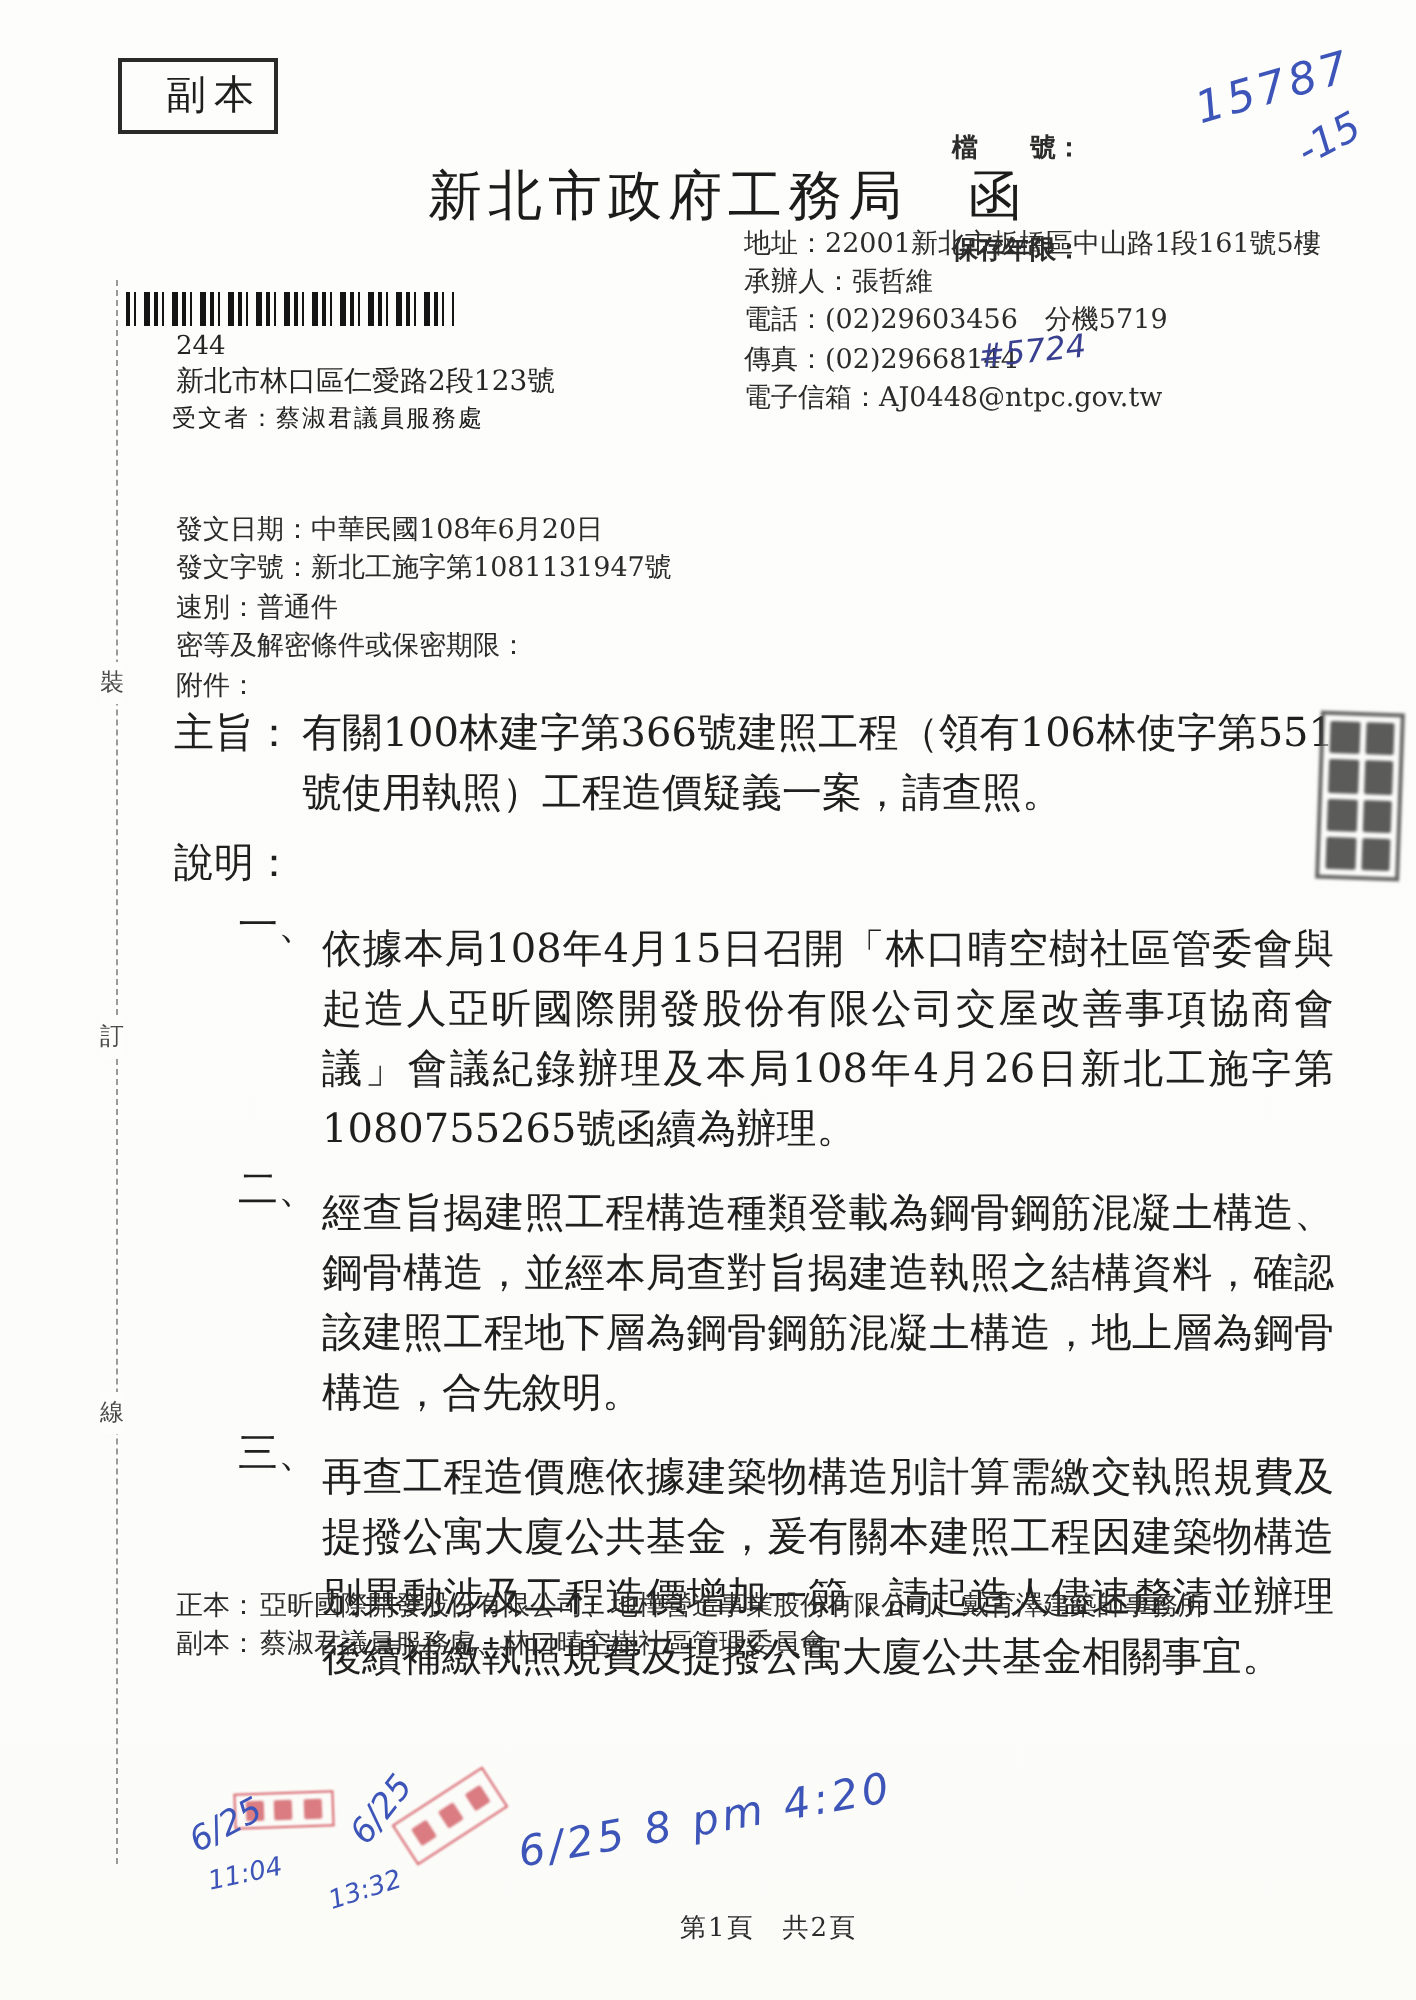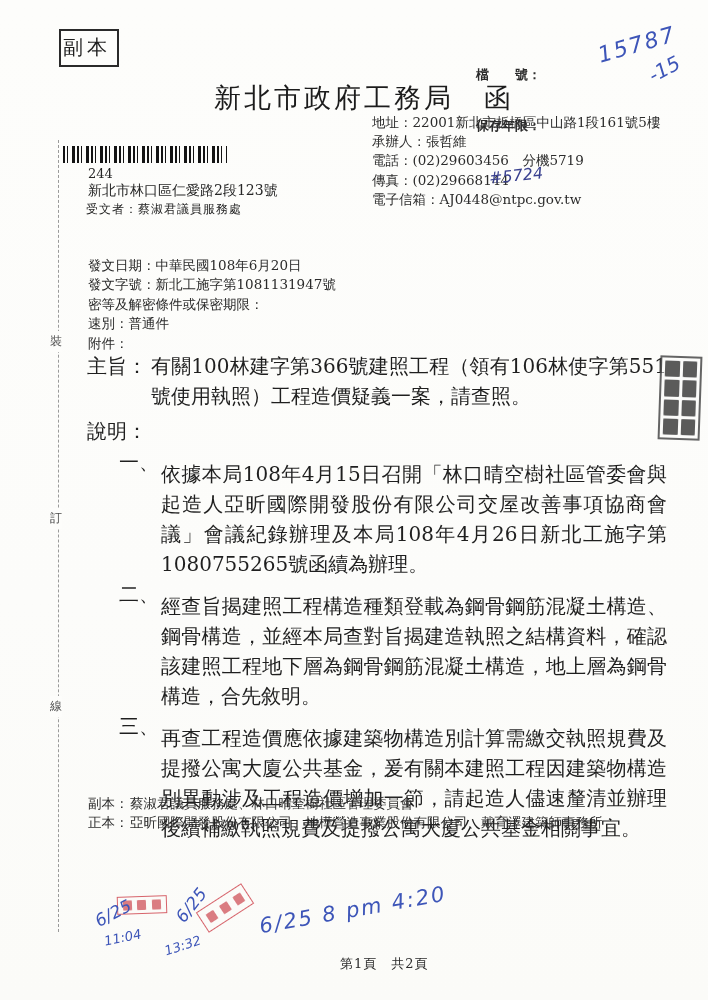--- a/index.html
+++ b/index.html
@@ -12,21 +12,21 @@
     color:#262626;
   }
   .page {
     position:absolute; inset:0;
     background:linear-gradient(180deg,#fdfdfb 0%, #fcfcfa 60%, #fbfbf8 100%);
   }
   
   .copy-box {
     position:absolute; left:59px; top:29px;
     border:2px solid #2a2a2a;
-    padding:3px 6px 4px 2px;
+    padding:3px 6px 4px 22px;
     font-size:20px; letter-spacing:4px;
     color:#1f1f1f;
   }
   
   .file-labels {
     position:absolute; left:476px; top:32px;
     font-size:13px; line-height:17px; color:#2c2c2c;
     white-space:pre;
     font-weight:bold;
   }
@@ -144,22 +144,22 @@
   <div class="hw hw-ext">#5724</div>
 
   <div class="barcode"></div>
   <div class="zip">244</div>
   <div class="recipient-addr">新北市林口區仁愛路2段123號</div>
   <div class="recipient-line">受文者：蔡淑君議員服務處</div>
 
   <div class="meta">
     <div>發文日期：中華民國108年6月20日</div>
     <div>發文字號：新北工施字第1081131947號</div>
+    <div>速別：普通件</div>
     <div>密等及解密條件或保密期限：</div>
-    <div>速別：普通件</div>
     <div>附件：</div>
   </div>
 
   <div class="subject-row">
     <span class="subject-label">主旨：</span>
     <span class="subject-text">有關100林建字第366號建照工程（領有106林使字第551號使用執照）工程造價疑義一案，請查照。</span>
   </div>
 
   <div class="explain-label">說明：</div>
 
@@ -173,26 +173,26 @@
       <span class="item-text">經查旨揭建照工程構造種類登載為鋼骨鋼筋混凝土構造、鋼骨構造，並經本局查對旨揭建造執照之結構資料，確認該建照工程地下層為鋼骨鋼筋混凝土構造，地上層為鋼骨構造，合先敘明。</span>
     </div>
     <div class="item">
       <span class="item-no">三、</span>
       <span class="item-text">再查工程造價應依據建築物構造別計算需繳交執照規費及提撥公寓大廈公共基金，爰有關本建照工程因建築物構造別異動涉及工程造價增加一節，請起造人儘速釐清並辦理後續補繳執照規費及提撥公寓大廈公共基金相關事宜。</span>
     </div>
   </div>
 
   <div class="dist">
     <div class="dist-line">
+      <span class="dist-label">正本：</span>
+      <span class="dist-text">亞昕國際開發股份有限公司、地樺營造事業股份有限公司、戴育澤建築師事務所</span>
+    </div>
+    <div class="dist-line">
       <span class="dist-label">副本：</span>
       <span class="dist-text">蔡淑君議員服務處、林口晴空樹社區管理委員會</span>
-    </div>
-    <div class="dist-line">
-      <span class="dist-label">正本：</span>
-      <span class="dist-text">亞昕國際開發股份有限公司、地樺營造事業股份有限公司、戴育澤建築師事務所</span>
     </div>
   </div>
 
   <div class="approval-stamp">
     <span></span>
       <span></span>
       <span></span>
       <span></span>
     <span></span>
       <span></span>

